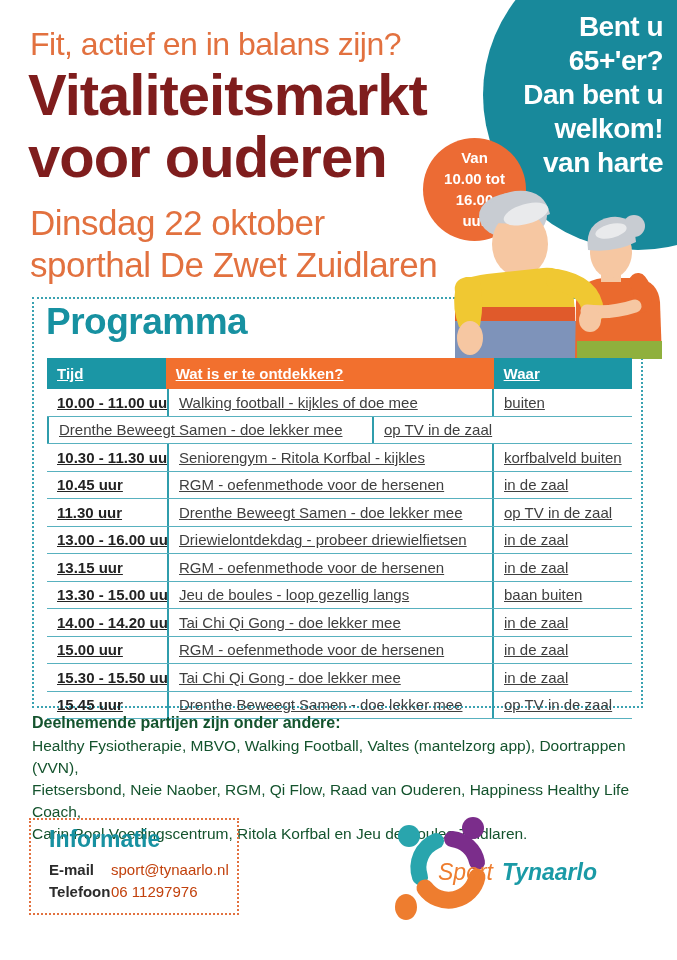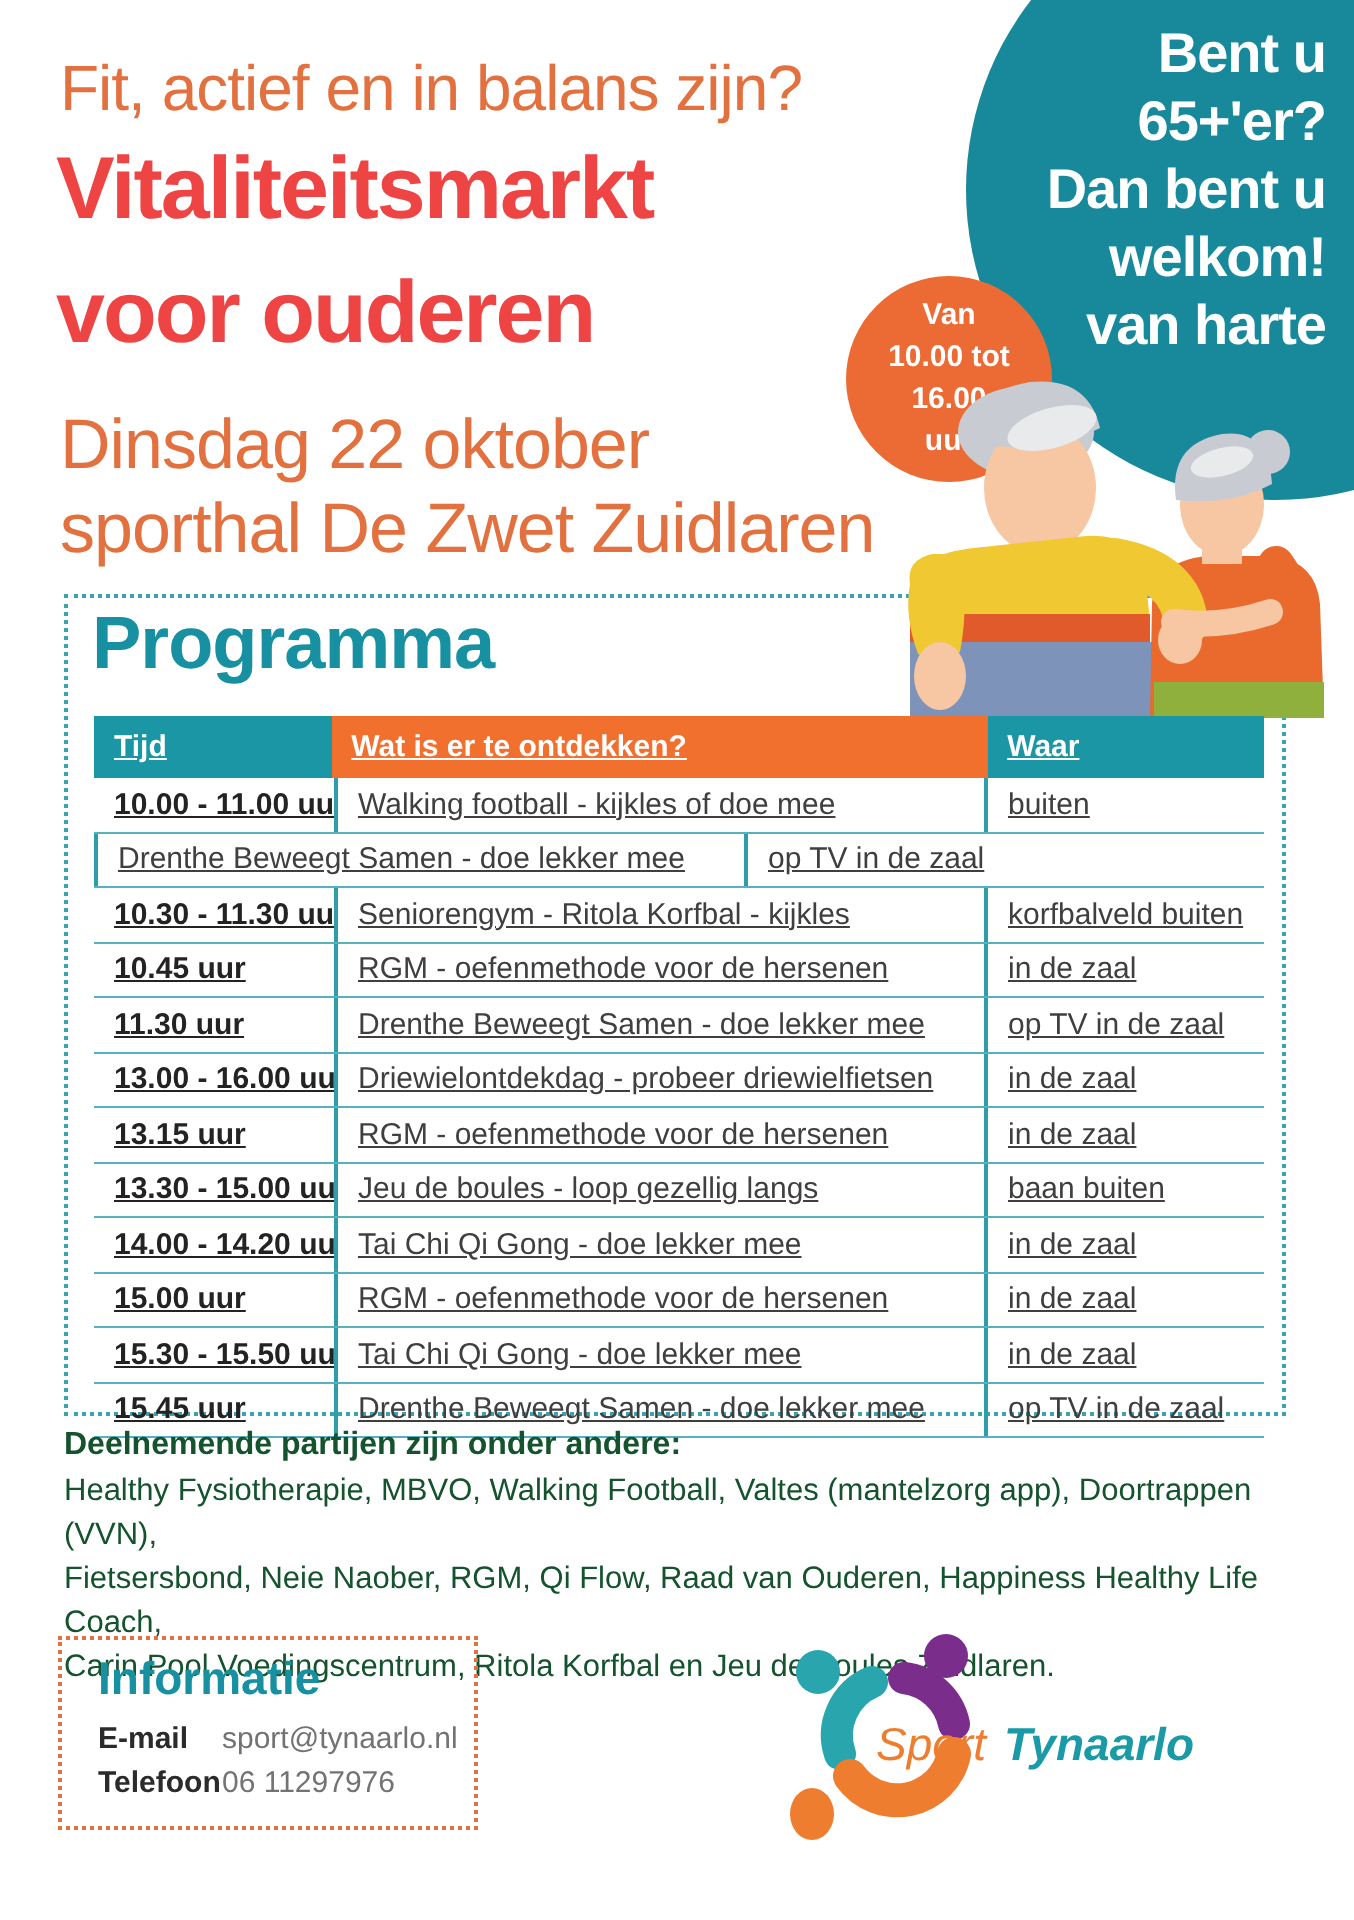--- a/index.html
+++ b/index.html
@@ -2,21 +2,21 @@
 <html><head>
 <meta charset="utf-8">
 <style>
   html,body{margin:0;padding:0;background:#ffffff;}
   #poster{
     position:relative;width:677px;height:960px;overflow:hidden;background:#ffffff;
     font-family:"Liberation Sans",sans-serif;
   }
   
   .tagline{position:absolute;left:30px;top:26px;font-size:32px;font-weight:400;color:#e2713f;letter-spacing:-0.5px;}
-  .title{position:absolute;left:28px;top:64px;font-size:44px;font-weight:bold;color:#ef4444;line-height:62px;letter-spacing:-1px;}
+  .title{position:absolute;left:28px;top:64px;font-size:58px;font-weight:bold;color:#7f1d1d;line-height:62px;letter-spacing:-1px;}
   .dateblock{position:absolute;left:30px;top:202px;font-size:35px;font-weight:400;color:#e2713f;line-height:42px;letter-spacing:-0.5px;}
   
   .teal-circle{position:absolute;left:483px;top:-60px;width:310px;height:310px;border-radius:50%;background:#18899b;}
   .welcome-text{position:absolute;right:14px;top:10px;width:230px;text-align:right;color:#ffffff;font-size:28px;font-weight:bold;line-height:34px;letter-spacing:-0.5px;}
   .orange-circle{position:absolute;left:423px;top:138px;width:103px;height:103px;border-radius:50%;background:#ec6b34;}
   .time-text{position:absolute;left:423px;top:147px;width:103px;text-align:center;color:#ffffff;font-size:15px;font-weight:bold;line-height:21px;}
   
   .prog-box{position:absolute;left:32px;top:297px;width:611px;height:411px;border:2px dotted #3aa2b1;box-sizing:border-box;}
   .prog-heading{position:absolute;left:46px;top:301px;font-size:37px;font-weight:bold;color:#1791a1;letter-spacing:-0.5px;}
   
@@ -33,21 +33,21 @@
   .h-where{width:140px;background:#1b96a5;}
   
   .participants{position:absolute;left:32px;top:714px;width:620px;color:#14532d;}
   .participants .p-head{font-size:16px;font-weight:bold;margin-bottom:3px;}
   .participants .p-line{font-size:15.5px;line-height:22px;}
   
   .info-box{position:absolute;left:29px;top:818px;width:210px;height:97px;border:2px dotted #e2713f;box-sizing:border-box;padding:6px 0 0 18px;}
   .info-heading{font-size:23px;font-weight:bold;color:#1791a1;margin-bottom:6px;}
   .info-row{display:flex;font-size:15px;color:#2b2b2b;line-height:22px;}
   .info-label{width:62px;font-weight:bold;}
-  .info-value{color:#737373;}
+  .info-value{color:#c2410c;}
   
   .logo{position:absolute;left:392px;top:815px;width:260px;height:112px;}
   .logo-text{position:absolute;left:46px;top:44px;font-size:23px;font-style:italic;white-space:nowrap;}
   .logo-word1{color:#ee7d2f;font-weight:400;}
   .logo-word2{color:#1a9aa6;font-weight:bold;margin-left:9px;}
   svg{display:block;}
 </style>
 </head>
 <body>
 

